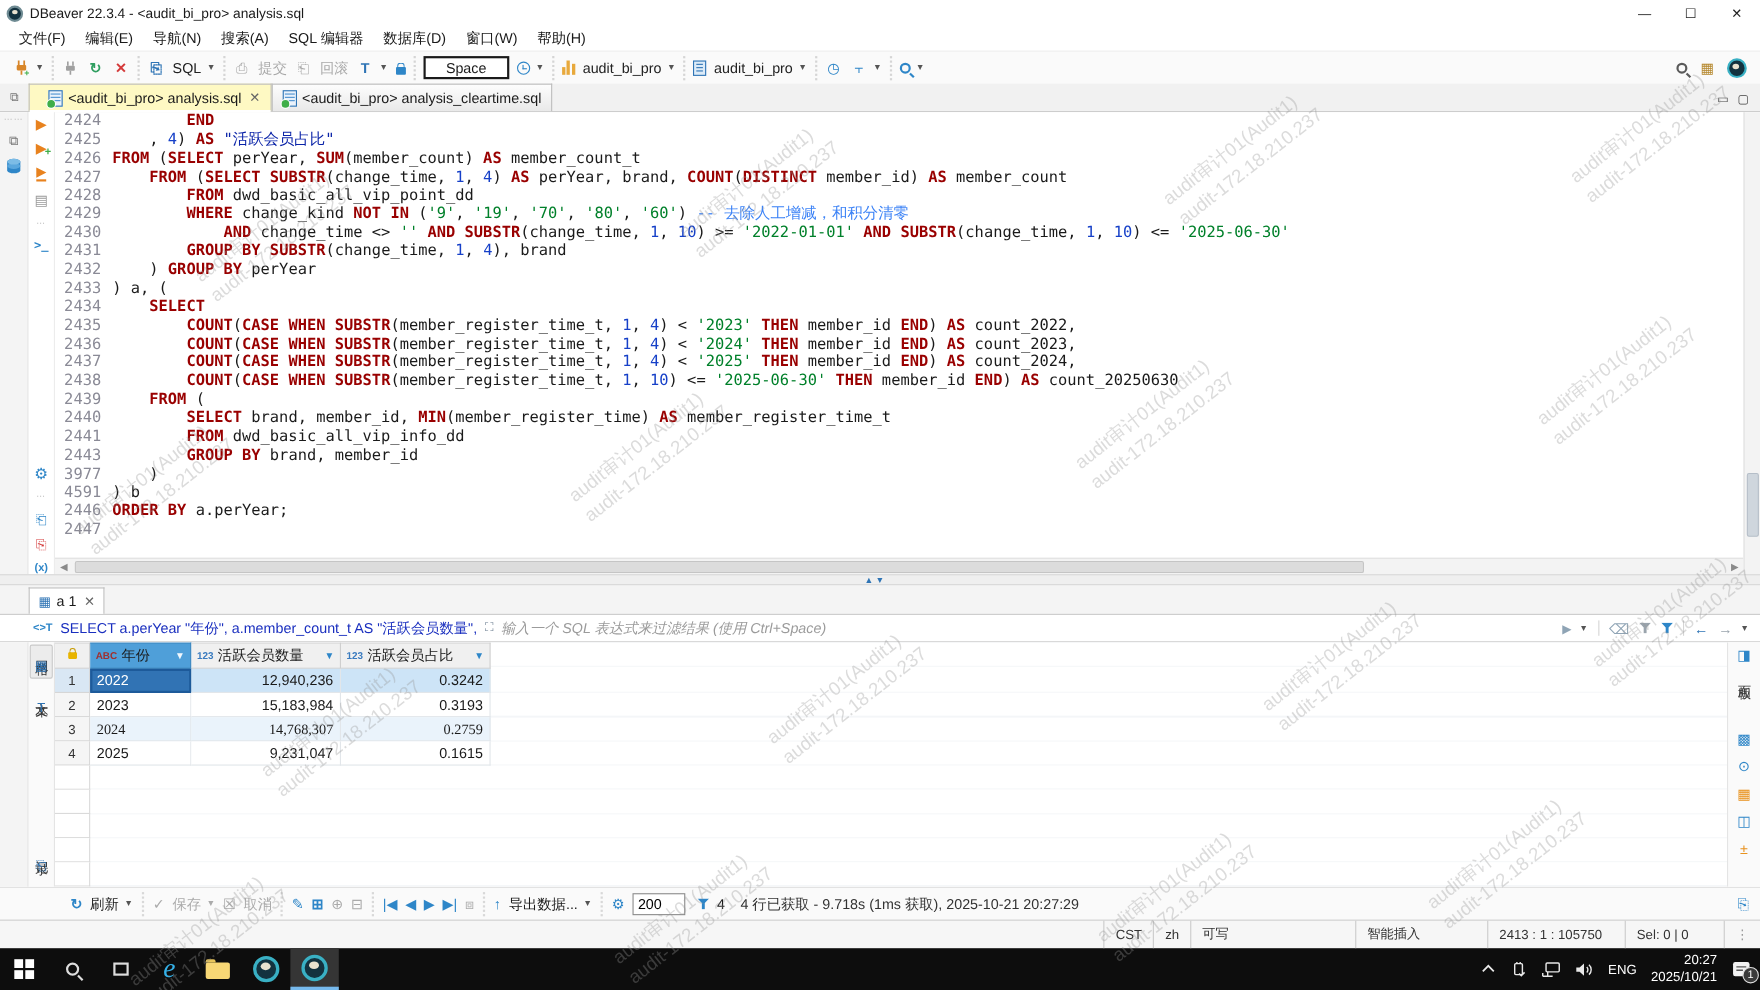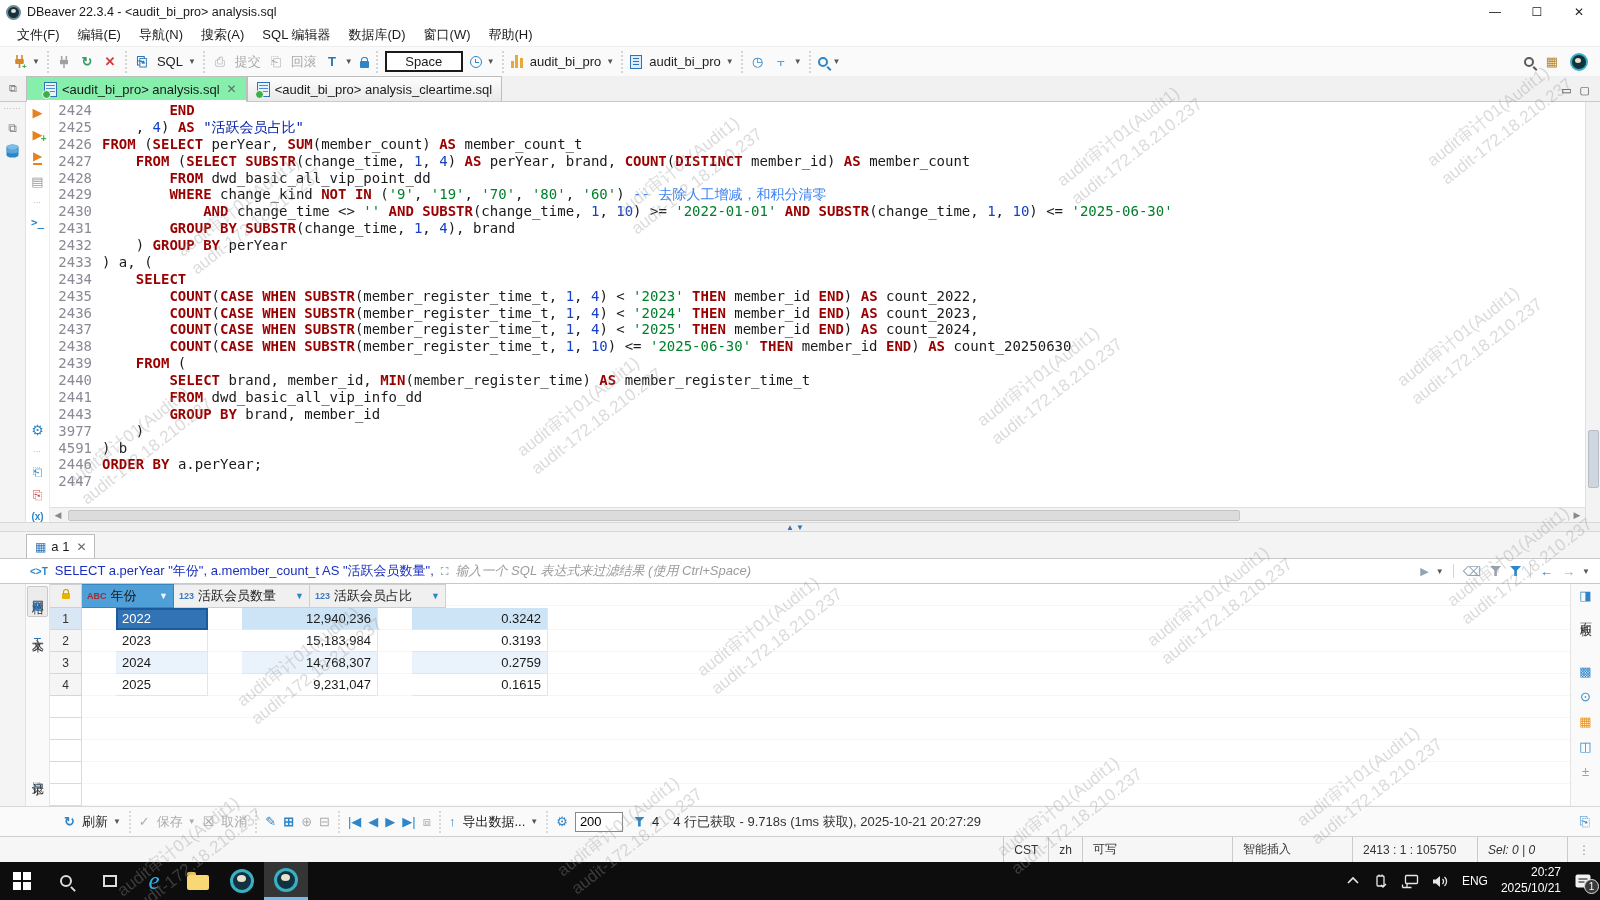--- a/index.html
+++ b/index.html
@@ -40,21 +40,21 @@
   .lock-blue { width:9px; height:7px; background:#2e86c8; border-radius:1px; position:relative; margin-top:5px; }
   .lock-blue::before { content:""; position:absolute; left:1px; top:-4px; width:5px; height:5px; border:1.5px solid #2e86c8; border-bottom:none; border-radius:3px 3px 0 0; }
   .clock-ico { width:12px; height:12px; border:1.5px solid #2e86c8; border-radius:50%; position:relative; }
   .clock-ico::before { content:""; position:absolute; left:4px; top:2px; width:1.5px; height:4px; background:#2e86c8; }
   .clock-ico::after { content:""; position:absolute; left:4px; top:5px; width:4px; height:1.5px; background:#2e86c8; }
 
   
   .tabbar { height:26px; background:#f1f1f1; border-bottom:1px solid #c9c9c9; display:flex; align-items:flex-end; }
   .tab-railpad { width:26px; display:flex; align-items:center; justify-content:center; color:#777; font-size:11px; height:100%; }
   .etab { display:flex; align-items:center; gap:5px; padding:0 9px; height:25px; font-size:13px; border:1px solid #bdbdbd; border-bottom:none; background:linear-gradient(#fdfdfd,#e9e9e9); }
-  .etab.active { background:#86efac; position:relative;padding-left:17px; }
+  .etab.active { background:#fef9c3; position:relative;padding-left:17px; }
   .etab.active::after { content:""; position:absolute; left:0; right:0; bottom:-1px; height:2px; background:#fff; }
   .sqlfile { width:13px; height:15px; background:#eaf2fb; border:1.5px solid #2e74b5; position:relative; flex:0 0 auto; }
   .sqlfile::before { content:""; position:absolute; left:1px; top:2px; right:1px; height:1.5px; background:#4a90cf; box-shadow:0 3px 0 #4a90cf, 0 6px 0 #4a90cf; }
   .sqlfile::after { content:""; position:absolute; left:-3px; bottom:-3px; width:7px; height:7px; border-radius:50%; background:#3fae49; border:1px solid #fff; }
   .tab-close { color:#666; font-size:12px; margin-left:2px; }
   .tabbar-right { margin-left:auto; display:flex; gap:8px; padding:0 10px 4px 0; color:#444; font-size:11px; }
 
   
   .editor-region { height:420px; display:flex; position:relative; background:#fff; }
   .left-rail { width:26px; background:#f4f4f4; border-right:1px solid #e2e2e2; display:flex; flex-direction:column; align-items:center; padding-top:2px; gap:8px; }
@@ -120,23 +120,23 @@
   .lock-y { width:8px; height:6px; background:#e8b400; border-radius:1px; position:relative; }
   .lock-y::before { content:""; position:absolute; left:1px; top:-4px; width:4px; height:4px; border:1.5px solid #c79a00; border-bottom:none; border-radius:3px 3px 0 0; }
   .gh-cell { display:flex; align-items:center; gap:4px; padding:0 5px; background:#f0f0f0; border:1px solid #cfcfcf; border-left:none; font-size:13px; }
   .gh-cell.sel { background:#4f9fd9; border-color:#3c85bb; }
   .gh-type { font-size:9px; font-weight:bold; color:#3a7bbf; }
   .gh-type.abc { color:#a03030; }
   .gh-sort { margin-left:auto; color:#2e86c8; font-size:9px; }
   .gh-cell.sel .gh-sort { color:#f2f8fd; }
   .grow { display:flex; height:22px; position:relative; z-index:2; }
   .g-gutter { width:32px; background:#f5f5f5; border:1px solid #d6d6d6; border-top:none; border-left:none; display:flex; align-items:center; justify-content:center; font-size:12px; color:#333; }
-  .g-cell { padding:0 6px; display:flex; align-items:center; border-right:1px solid #e2e6ea; border-bottom:1px solid #e2e6ea; font-size:13px; background:#fff;margin-left:34px; }
+  .g-cell { padding:0 6px; display:flex; align-items:center; border-right:1px solid #e2e6ea; border-bottom:1px solid #e2e6ea; font-size:13px; background:#fff; }
   .g-cell.numeric { justify-content:flex-end; }
-  .grow.zebra .g-cell { background:#eaf3fb; }
+  .grow.zebra .g-cell { background:#eaf3fb;font-family:Liberation Serif, serif; }
   .grow.selrow .g-cell { background:#cde4f7; }
   .grow.selrow .g-gutter { background:#d9e7f4; }
   .g-cell.selcell { background:#3173b4 !important; color:#fff; outline:2px solid #1d5a9a; outline-offset:-2px; }
   .g-empty { width:32px; height:22px; border:1px solid #dadada; border-top:none; border-left:none; background:#fff; position:relative; z-index:2; }
   .panelcol { width:30px; background:#fafafa; border-left:1px solid #e4e4e4; display:flex; flex-direction:column; align-items:center; padding-top:4px; gap:10px; }
   .pc-ico { color:#2e86c8; font-size:13px; }
   .pc-ico.orange { color:#e8921e; }
 
   
   .res-toolbar { height:30px; background:#fafafa; border-top:1px solid #d8d8d8; display:flex; align-items:center; padding-left:56px; font-size:13px; }
@@ -511,21 +511,21 @@
     <span class="rt-right blue">⎘</span>
   </div>
 
   <div class="statusbar">
     <span class="sb-spacer"></span>
     <span class="sb-seg">CST</span>
     <span class="sb-seg">zh</span>
     <span class="sb-seg" style="width:150px;">可写</span>
     <span class="sb-seg" style="width:120px;">智能插入</span>
     <span class="sb-seg" style="width:125px;">2413 : 1 : 105750</span>
-    <span class="sb-seg" style="width:90px;font-style:italic;">Sel: 0 | 0</span>
+    <span class="sb-seg" style="width:90px;">Sel: 0 | 0</span>
     <span class="sb-seg" style="color:#9a9a9a;">⋮</span>
   </div>
 
   <div class="taskbar">
     <span class="tb-btn">
         <span class="win-logo">
           <i></i>
           <i></i>
           <i></i>
           <i></i>

